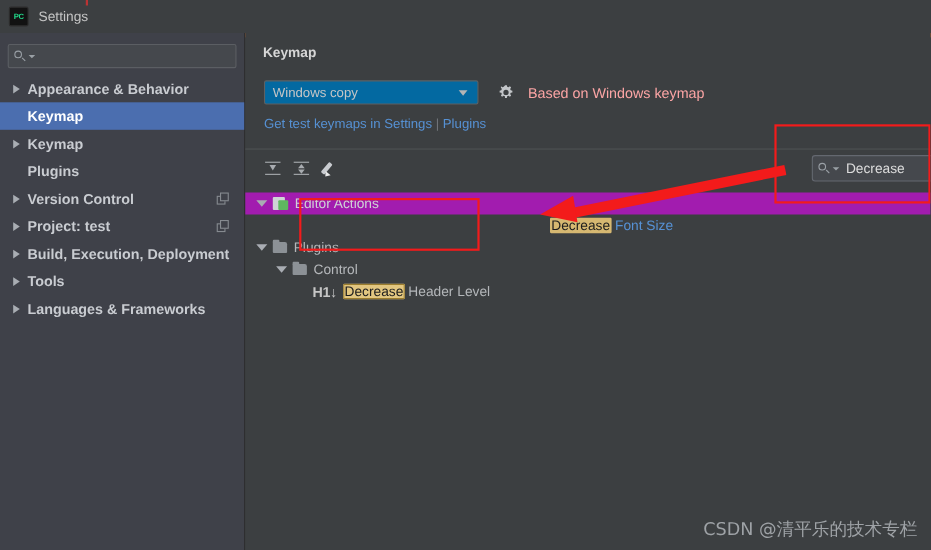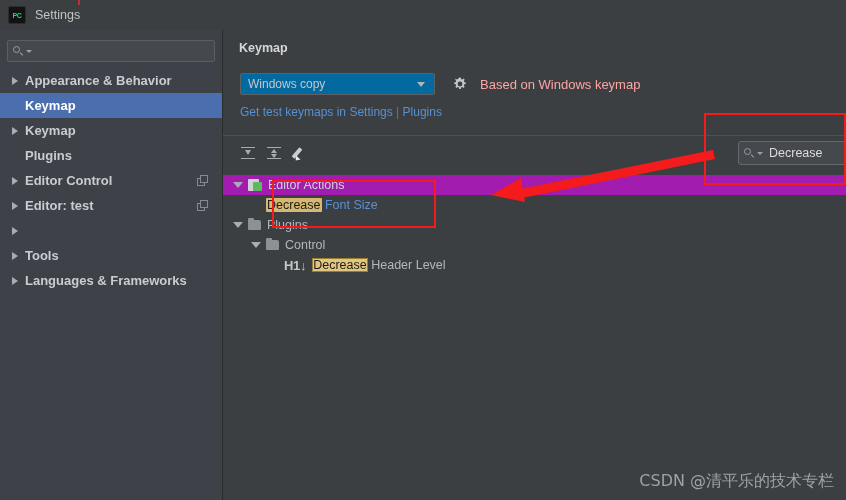--- a/index.html
+++ b/index.html
@@ -254,36 +254,37 @@
       <div class="nav-item">
         <span class="tri"></span>
         <span class="nav-label">Keymap</span>
       </div>
       <div class="nav-item">
         <span class="tri hidden"></span>
         <span class="nav-label">Plugins</span>
       </div>
       <div class="nav-item">
         <span class="tri"></span>
-        <span class="nav-label">Editor Control</span>
+        <span class="nav-label">Version Control</span>
         <span class="copy-ic">
           <span class="b b1"></span>
           <span class="b b2"></span>
         </span>
       </div>
       <div class="nav-item">
         <span class="tri"></span>
-        <span class="nav-label">Editor: test</span>
+        <span class="nav-label">Project: test</span>
         <span class="copy-ic">
           <span class="b b1"></span>
           <span class="b b2"></span>
         </span>
       </div>
       <div class="nav-item">
         <span class="tri"></span>
+        <span class="nav-label">Build, Execution, Deployment</span>
       </div>
       <div class="nav-item">
         <span class="tri"></span>
         <span class="nav-label">Tools</span>
       </div>
       <div class="nav-item">
         <span class="tri"></span>
         <span class="nav-label">Languages &amp; Frameworks</span>
       </div>
     </div>
@@ -347,21 +348,21 @@
       <div class="row selected" style="padding-left: 10px;">
         <span class="tw"></span>
         <span style="width: 5px; flex: 0 0 auto;"></span>
         <span class="ic-ea">
           <span class="pg"></span>
           <span class="gr"></span>
         </span>
         <span style="width: 6px; flex: 0 0 auto;"></span>
         <span><span class="label white">Editor Actions</span></span>
       </div>
-      <div class="row" style="padding-left: 28px;">
+      <div class="row" style="padding-left: 28px; justify-content: center;">
         <span class="tw blank"></span>
         <span style="width: 5px; flex: 0 0 auto;"></span>
         <span style="width: 0px; flex: 0 0 auto;"></span>
         <span><span class="hl">Decrease</span><span class="label"> </span><span class="label link">Font Size</span></span>
       </div>
       <div class="row" style="padding-left: 10px;">
         <span class="tw"></span>
         <span style="width: 5px; flex: 0 0 auto;"></span>
         <span class="fold"></span>
         <span style="width: 6px; flex: 0 0 auto;"></span>

